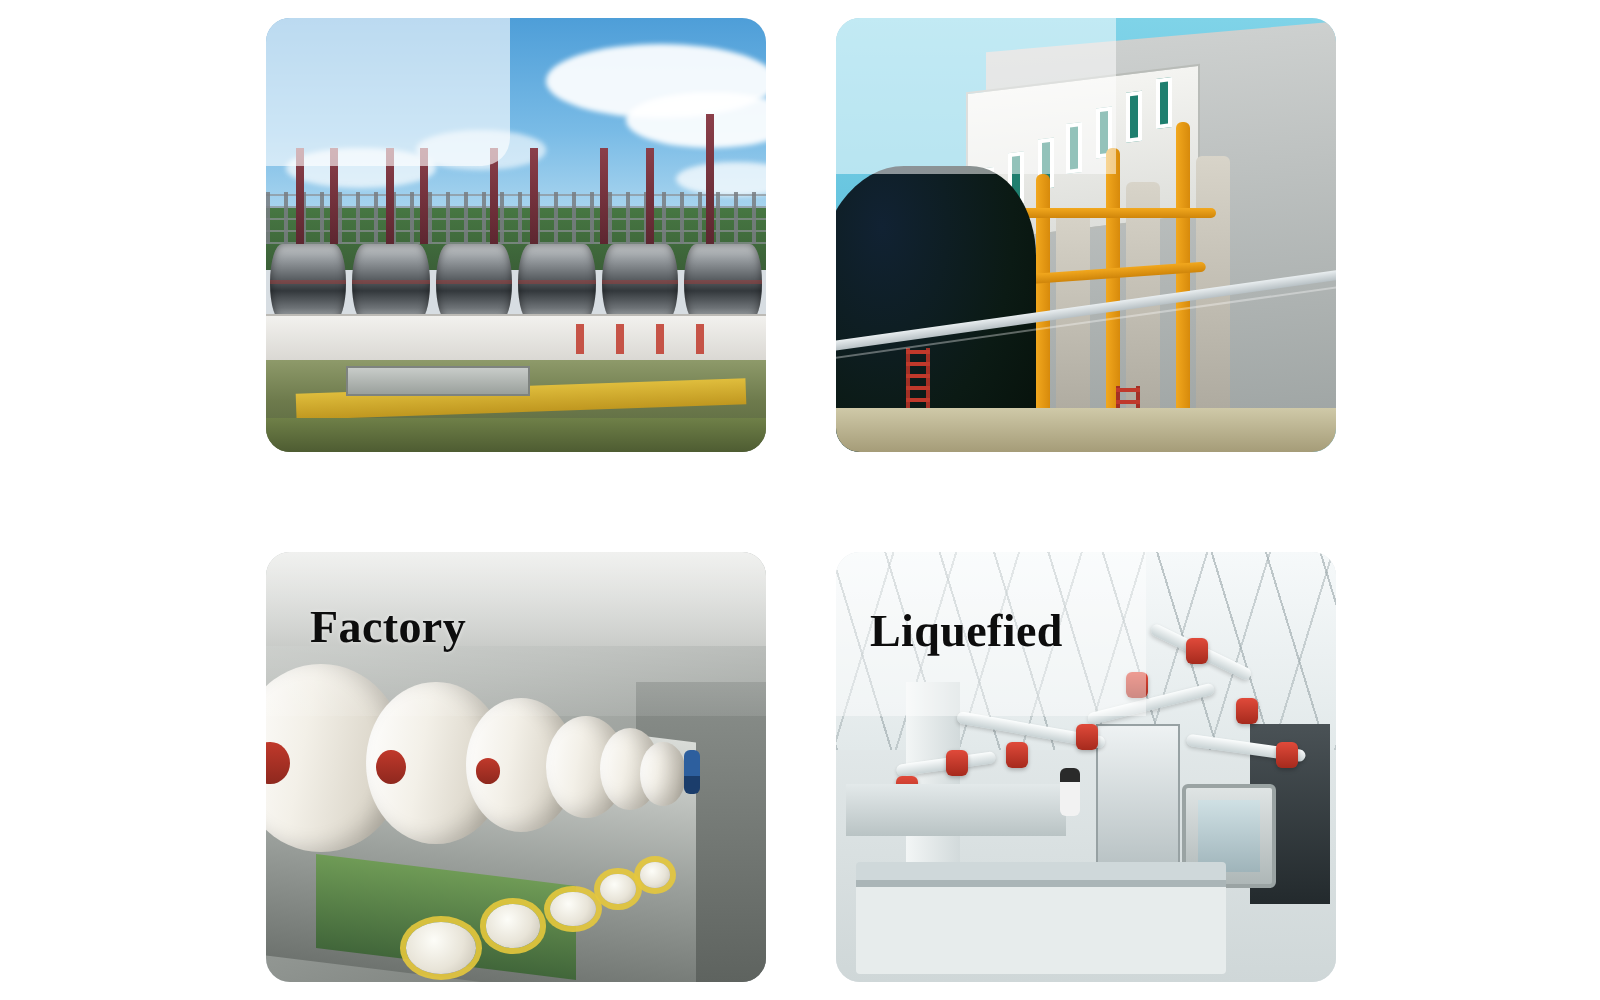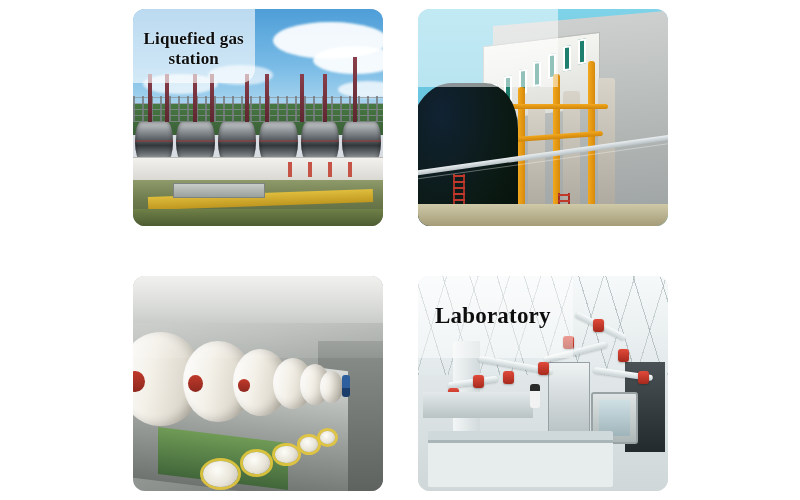--- a/index.html
+++ b/index.html
@@ -339,21 +339,20 @@
         <div class="mark" style="left:70%"></div>
         <div class="mark" style="left:78%"></div>
         <div class="mark" style="left:86%"></div>
       </div>
       <div class="ground"></div>
       <div class="pipeband"></div>
       <div class="platform"></div>
       <div class="grass"></div>
     </div>
     <div class="label-wash" style="left:0; top:0; width:49%; height:34%; background:rgba(255,255,255,0.62); border-bottom-right-radius:14px;"></div>
-    <div class="label" style="left:0; top:9%; width:49%; text-align:center; font-size:17px;">Liquefied gas station</div>
   </div>
 
   <div class="card c2">
     <div class="photo">
       <div class="sky2"></div>
       <div class="struct"></div>
       <div class="building"></div>
       <div class="facade">
         <div class="win" style="left:4%;  top:52%;"></div>
         <div class="win" style="left:17%; top:44%;"></div>
@@ -402,20 +401,21 @@
       <div class="cap" style="left:42%; top:48%; width:5%; height:6%;"></div>
 
       <div class="bobbin" style="left:28%; bottom:2%;  width:14%; height:12%;"></div>
       <div class="bobbin" style="left:44%; bottom:8%;  width:11%; height:10%;"></div>
       <div class="bobbin" style="left:57%; bottom:13%; width:9%;  height:8%;"></div>
       <div class="bobbin" style="left:67%; bottom:18%; width:7%;  height:7%;"></div>
       <div class="bobbin" style="left:75%; bottom:22%; width:6%;  height:6%;"></div>
       <div class="person"></div>
     </div>
     <div class="label-wash" style="left:0; top:0; width:100%; height:38%; background:linear-gradient(rgba(255,255,255,0.42), rgba(255,255,255,0.10));"></div>
+    <div class="label" style="left:9%; top:11%; font-size:23px;">Factory</div>
   </div>
 
   <div class="card c4">
     <div class="photo">
       <div class="bg4"></div>
       <div class="ceilgrid"></div>
       <div class="column"></div>
       <div class="rack"></div>
       <div class="apparatus"></div>
 
@@ -433,16 +433,16 @@
       <div class="joint" style="left:80%; top:34%;"></div>
       <div class="joint" style="left:88%; top:44%;"></div>
       <div class="joint" style="left:12%; top:52%;"></div>
 
       <div class="bench2"></div>
       <div class="labperson"></div>
       <div class="monitor"></div>
       <div class="bench"></div>
     </div>
     <div class="label-wash" style="left:0; top:0; width:62%; height:38%; background:rgba(255,255,255,0.45);"></div>
-    <div class="label" style="left:7%; top:12%; font-size:23px;">Laboratory</div>
+    <div class="label" style="left:7%; top:12%; font-size:23px;">Liquefied</div>
   </div>
 
 </div>
 
 </body></html>

